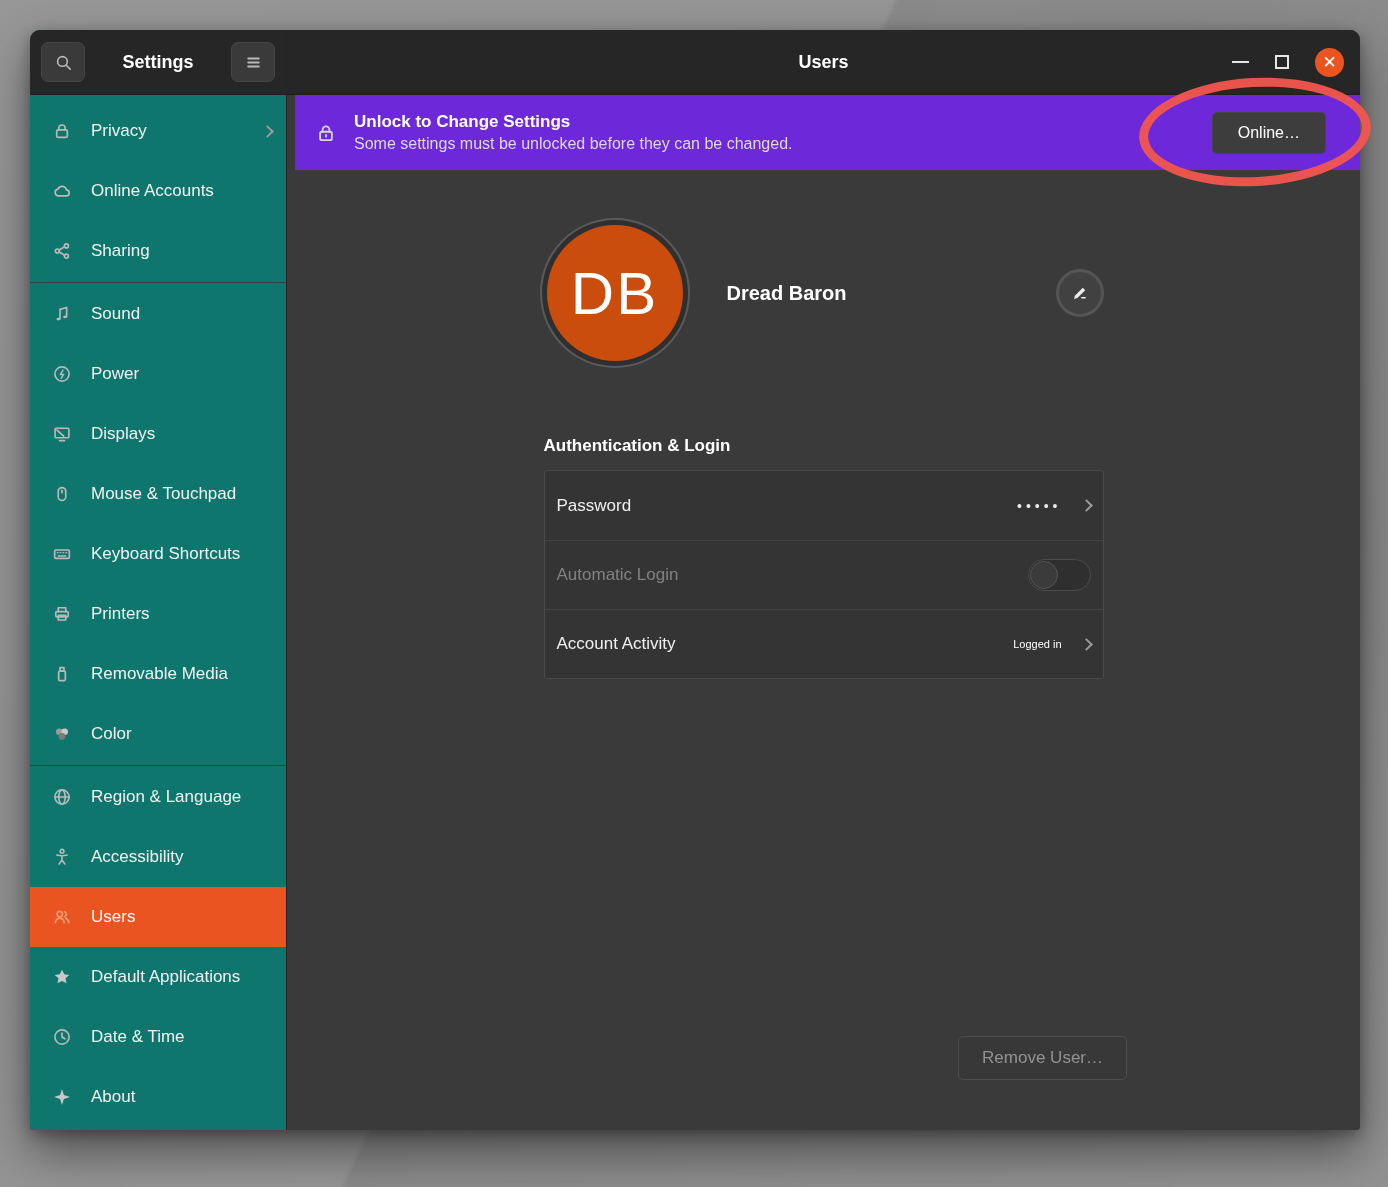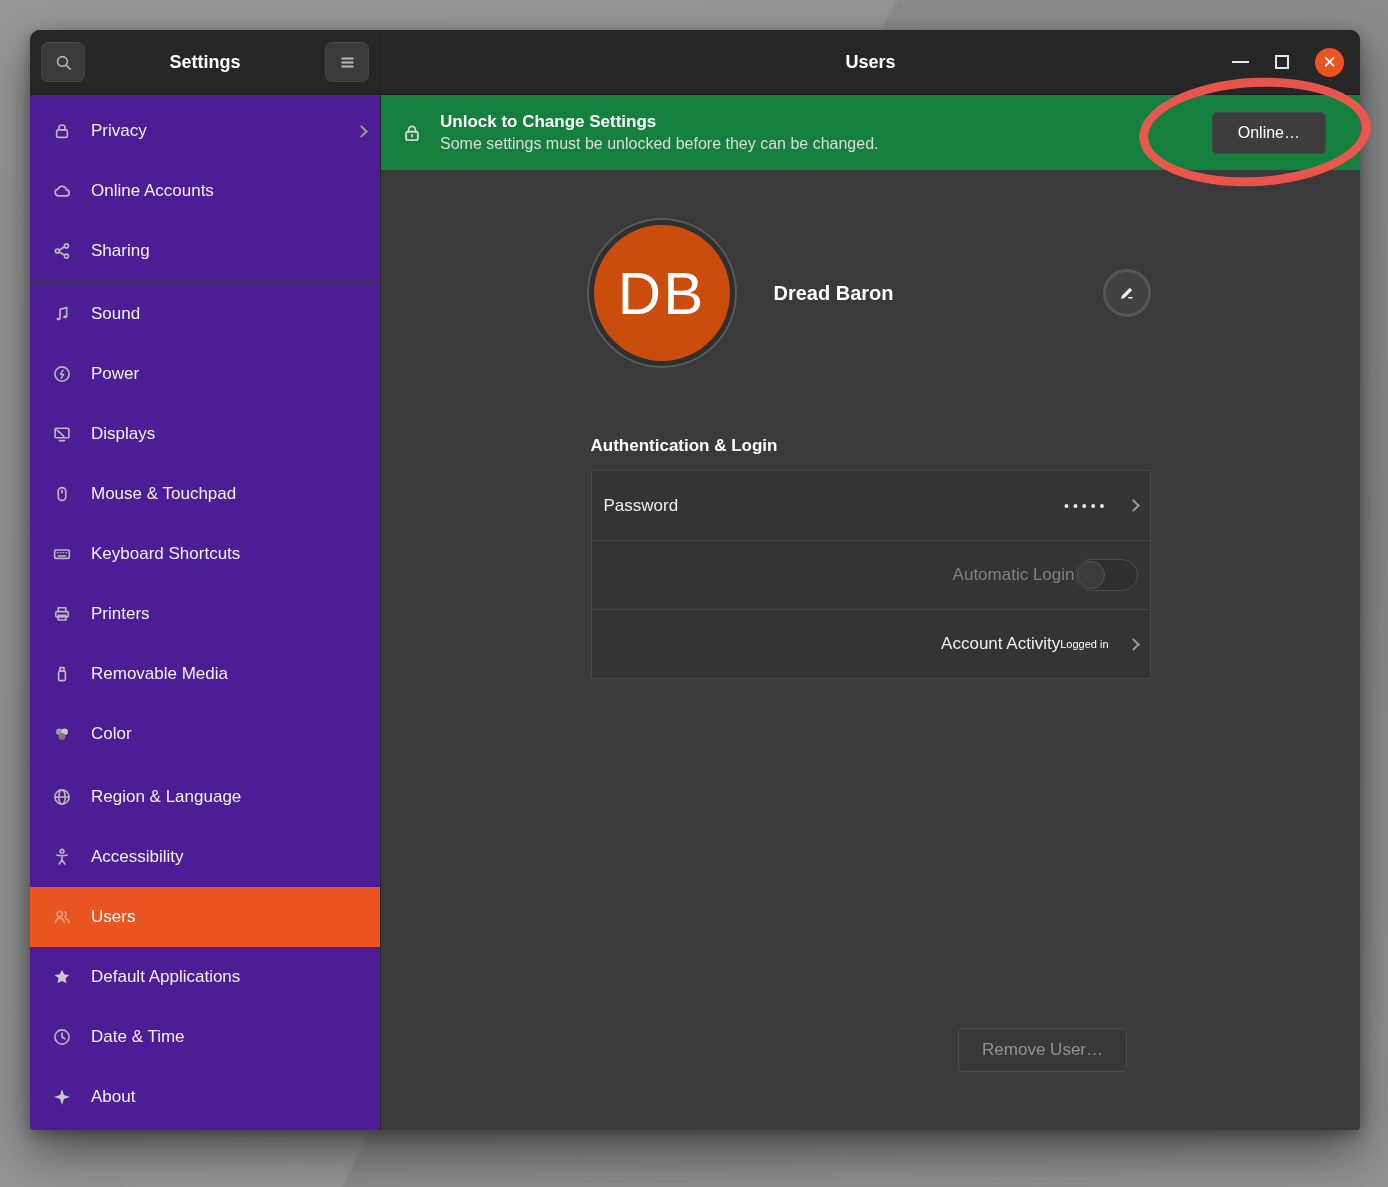--- a/index.html
+++ b/index.html
@@ -11,21 +11,21 @@
       linear-gradient(160deg, #919191 0%, #8c8c8c 60%, #959595 100%);
     position:relative;
   }
   .window {
     position:absolute; left:30px; top:30px; width:1330px; height:1100px;
     border-radius:10px 10px 4px 4px; overflow:hidden; display:flex;
     box-shadow:0 22px 48px rgba(0,0,0,0.45), 0 4px 14px rgba(0,0,0,0.30);
     background:#3a3a3a;
   }
   
-  .sidebar { width:351px; background:#4c1d95; display:flex; flex-direction:column; border-right:1px solid #242424; }
+  .sidebar { width:257px; background:#0f766e; display:flex; flex-direction:column; border-right:1px solid #242424; }
   .sidebar-header {
     height:65px; flex:0 0 65px; background:#262626; border-bottom:1px solid #1e1e1e;
     display:flex; align-items:center; padding:0 11px;
   }
   .icon-btn {
     width:44px; height:40px; border-radius:7px; background:#3a3a3a; border:1px solid #454545;
     display:flex; align-items:center; justify-content:center; cursor:pointer;
   }
   .sidebar-title { flex:1; text-align:center; color:#ffffff; font-weight:bold; font-size:18px; }
   .sidebar-list { flex:1; padding-top:6px; overflow:hidden; }
@@ -52,22 +52,22 @@
   }
   .titlebar-title { color:#ffffff; font-weight:bold; font-size:18px; }
   .win-controls { position:absolute; right:16px; top:0; height:100%; display:flex; align-items:center; gap:26px; }
   .wc-min { width:17px; height:2px; background:#e6e6e6; cursor:pointer; }
   .wc-max { width:14px; height:14px; border:2px solid #e6e6e6; cursor:pointer; }
   .wc-close {
     width:29px; height:29px; border-radius:50%; background:#E95420; color:#ffffff;
     display:flex; align-items:center; justify-content:center; font-size:17px; font-weight:bold; cursor:pointer;
   }
   .banner {
-    height:75px; flex:0 0 75px; background:#15803d; display:flex; align-items:center;
-    padding:0 20px; gap:17px;
+    height:75px; flex:0 0 75px; background:#6d28d9; display:flex; align-items:center;
+    padding:0 20px; gap:17px;margin-left:8px;
   }
   .banner-texts { flex:1; }
   .banner-title { color:#ffffff; font-weight:bold; font-size:17px; line-height:1.35; }
   .banner-sub { color:#dcdcdc; font-size:16px; line-height:1.3; }
   .unlock-btn {
     background:#3d3d3d; color:#ffffff; font-size:16px; padding:11px 25px;
     border-radius:5px; border:1px solid #474747; cursor:pointer; margin-right:14px;
     font-family:inherit;
   }
   .content { flex:1; position:relative; display:flex; flex-direction:column; align-items:center; padding-top:52px; }
@@ -82,36 +82,36 @@
   }
   .user-name { margin-left:44px; color:#ffffff; font-weight:bold; font-size:20px; }
   .edit-btn {
     position:absolute; right:0; top:47px; width:48px; height:48px; border-radius:50%;
     background:#414141; border:3px solid #555555; cursor:pointer;
     display:flex; align-items:center; justify-content:center;
   }
   .auth-heading { margin-top:72px; color:#ffffff; font-weight:bold; font-size:17px; }
   .card { margin-top:14px; border:1px solid #4a4a4a; background:#343434; border-radius:2px; }
   .row { height:69px; display:flex; align-items:center; justify-content:space-between; padding:0 12px; cursor:pointer; }
-  .row + .row { border-top:1px solid #444444;justify-content:flex-end; }
+  .row + .row { border-top:1px solid #444444; }
   .row-label { font-size:17px; color:#efefef; }
   .row.dim { cursor:default; }
   .row.dim .row-label { color:#818181; }
   .row-right { display:flex; align-items:center; gap:20px; }
   .dots { color:#e9e9e9; font-size:14px; letter-spacing:4px; }
   .row-value { color:#ffffff; font-size:11px; }
   .toggle {
     width:63px; height:32px; border-radius:16px; background:#2f2f2f; border:1px solid #4b4b4b;
     position:relative; cursor:pointer;
   }
   .toggle .knob {
     position:absolute; left:1px; top:1px; width:28px; height:28px; border-radius:50%;
     background:#3b3b3b; border:1px solid #545454;
   }
-  .footer-row { position:absolute; bottom:58px; right:233px; }
+  .footer-row { position:absolute; bottom:50px; right:233px; }
   .remove-btn {
     background:#383838; color:#929292; font-size:17px; padding:11px 23px;
     border:1px solid #4d4d4d; border-radius:5px; cursor:pointer; font-family:inherit;
   }
   
   .annotation-ellipse {
     position:absolute; left:1139px; top:78px; width:232px; height:108px;
     border:9px solid #f2564d; border-radius:50%; transform:rotate(-3deg);
     pointer-events:none; z-index:50; opacity:0.95;
   }

